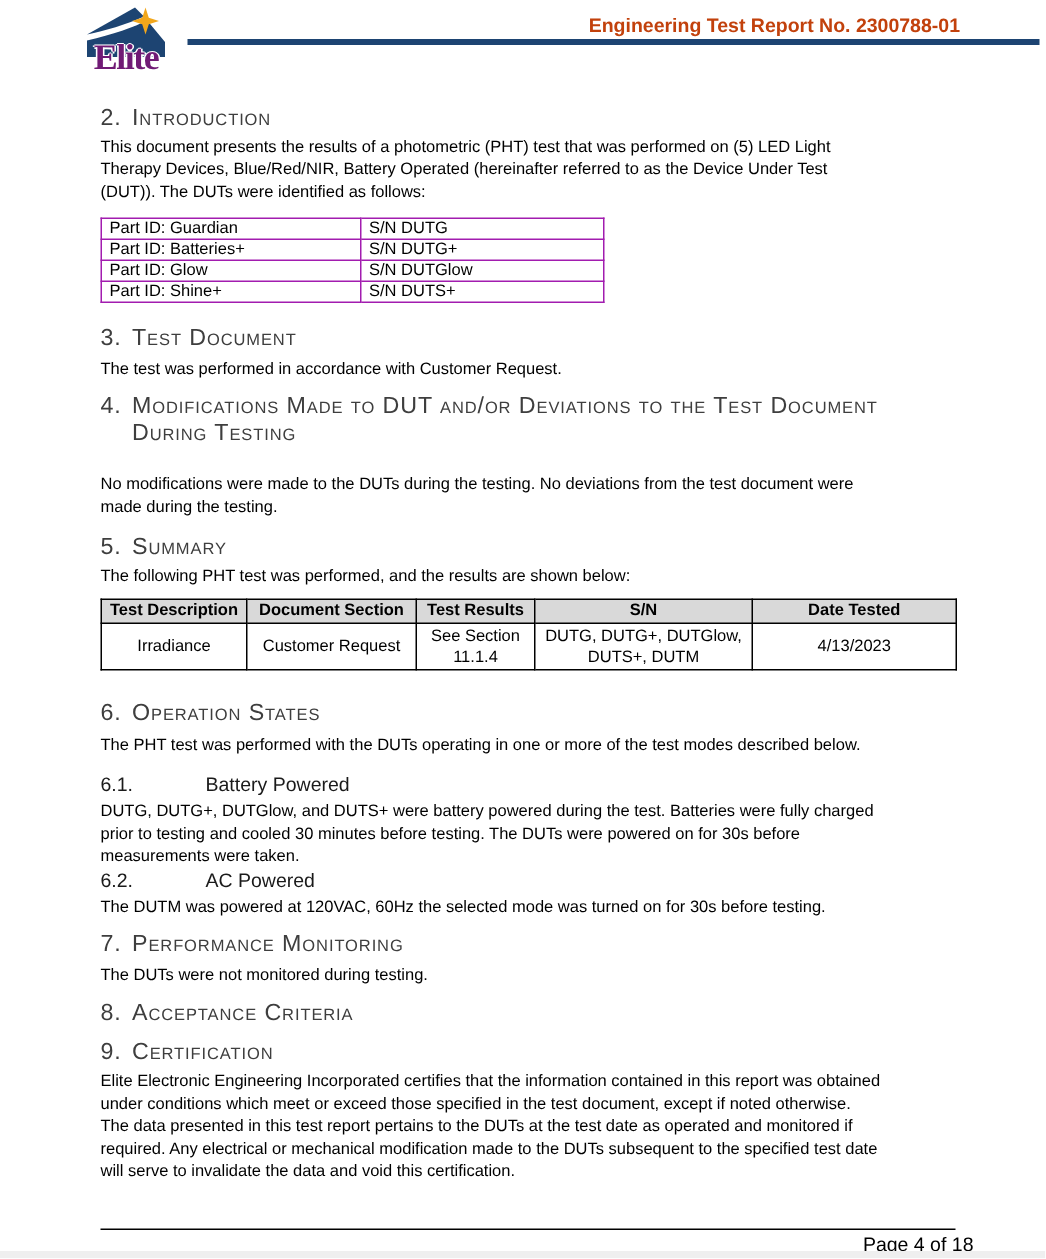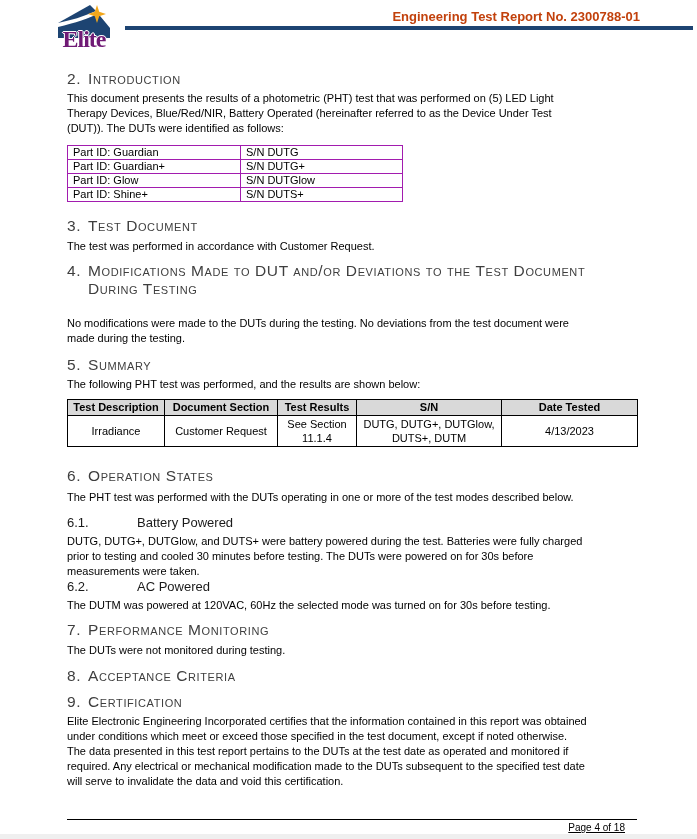--- a/index.html
+++ b/index.html
@@ -40,21 +40,21 @@
   .dut-table td.c1 { width:163px; }
   .dut-table td.c2 { width:152px; }
 
   
   .sum-table { border-collapse:collapse; width:570px; table-layout:fixed; text-align:center; }
   .sum-table th { background:#d9d9d9; border:1px solid #000; font-size:11px; line-height:15px; font-weight:bold; padding:0 1px; }
   .sum-table td { border:1px solid #000; font-size:11px; line-height:14px; padding:1px 2px; vertical-align:middle; }
 
   
   .footer-rule { position:absolute; left:67px; top:819px; width:570px; height:1px; background:#000; }
-  .page-number { position:absolute; top:822px; right:72px; font-size:10px; color:#000;text-decoration:underline; }
+  .page-number { position:absolute; top:822px; right:48px; font-size:13px; color:#000;text-decoration:underline; }
   .bottom-strip { position:absolute; left:0; right:0; bottom:0; height:5px; background:#efefef; }
 </style>
 </head>
 <body>
 
 <div class="page">
 
   <div class="logo">
     <svg width="54" height="34" viewBox="0 0 54 34">
       <path d="M1,19 L33,1 L39,7 C27,12.5 13,16.5 1,19 Z" fill="#1d4472"></path>
@@ -76,21 +76,21 @@
     </h2>
     <p class="body-text" style="margin-top:3px">This document presents the results of a photometric (PHT) test that was performed on (5) LED Light Therapy Devices, Blue/Red/NIR, Battery Operated (hereinafter referred to as the Device Under Test (DUT)). The DUTs were identified as follows:</p>
 
     <table class="dut-table" style="margin-top:9px">
       <tbody>
         <tr>
           <td class="c1">Part ID: Guardian</td>
           <td class="c2">S/N DUTG</td>
         </tr>
         <tr>
-          <td class="c1">Part ID: Guardian+</td>
+          <td class="c1">Part ID: Batteries+</td>
           <td class="c2">S/N DUTG+</td>
         </tr>
         <tr>
           <td class="c1">Part ID: Glow</td>
           <td class="c2">S/N DUTGlow</td>
         </tr>
         <tr>
           <td class="c1">Part ID: Shine+</td>
           <td class="c2">S/N DUTS+</td>
         </tr>

